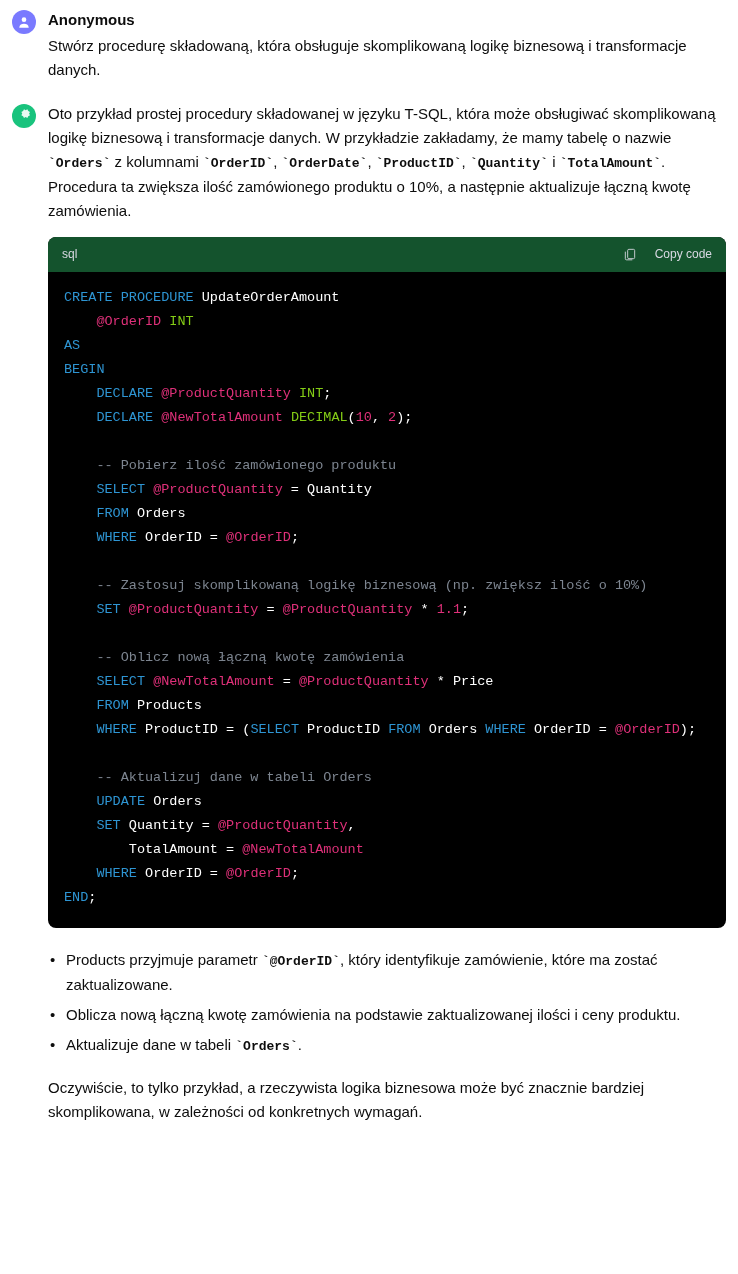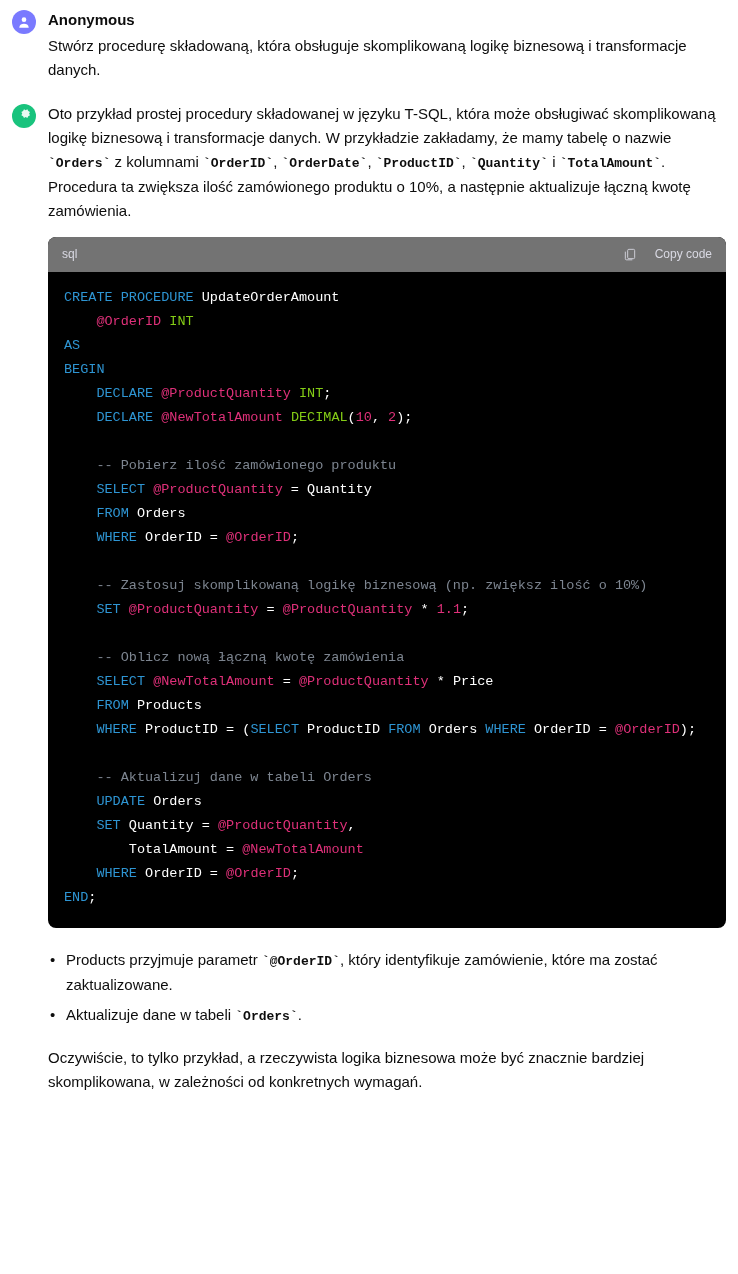--- a/index.html
+++ b/index.html
@@ -50,21 +50,21 @@
     font-weight: 700;
     background: transparent;
   }
   .codeblock {
     background: #000000;
     border-radius: 8px;
     margin: 14px 0 20px 0;
     overflow: hidden;
   }
   .codeblock-header {
-    background: #737373;
+    background: #14532d;
     color: #d9d9e3;
     font-size: 12px;
     padding: 8px 14px;
     display: flex;
     justify-content: space-between;
     align-items: center;
   }
   .copy-btn {
     display: flex;
     align-items: center;
@@ -175,20 +175,21 @@
         <span class="tok-id">TotalAmount</span> <span class="tok-op">=</span> <span class="tok-var">@NewTotalAmount</span>
     <span class="tok-kw">WHERE</span> <span class="tok-id">OrderID</span> <span class="tok-op">=</span> <span class="tok-var">@OrderID</span>;
 <span class="tok-kw">END</span>;</pre>
       </div>
 
 
       <ul class="bullets">
         <li>
           <span>Products przyjmuje parametr </span><code class="inline">`<span>@OrderID</span>`</code><span>, który identyfikuje zamówienie, które ma zostać zaktualizowane.</span>
         </li>
+        <li>Oblicza nową łączną kwotę zamówienia na podstawie zaktualizowanej ilości i ceny produktu.</li>
         <li>
           <span>Aktualizuje dane w tabeli </span><code class="inline">`<span>Orders</span>`</code><span>.</span>
         </li>
       </ul>
 
       <p>Oczywiście, to tylko przykład, a rzeczywista logika biznesowa może być znacznie bardziej skomplikowana, w zależności od konkretnych wymagań.</p>
 
     </div>
   </div>
 </div>

